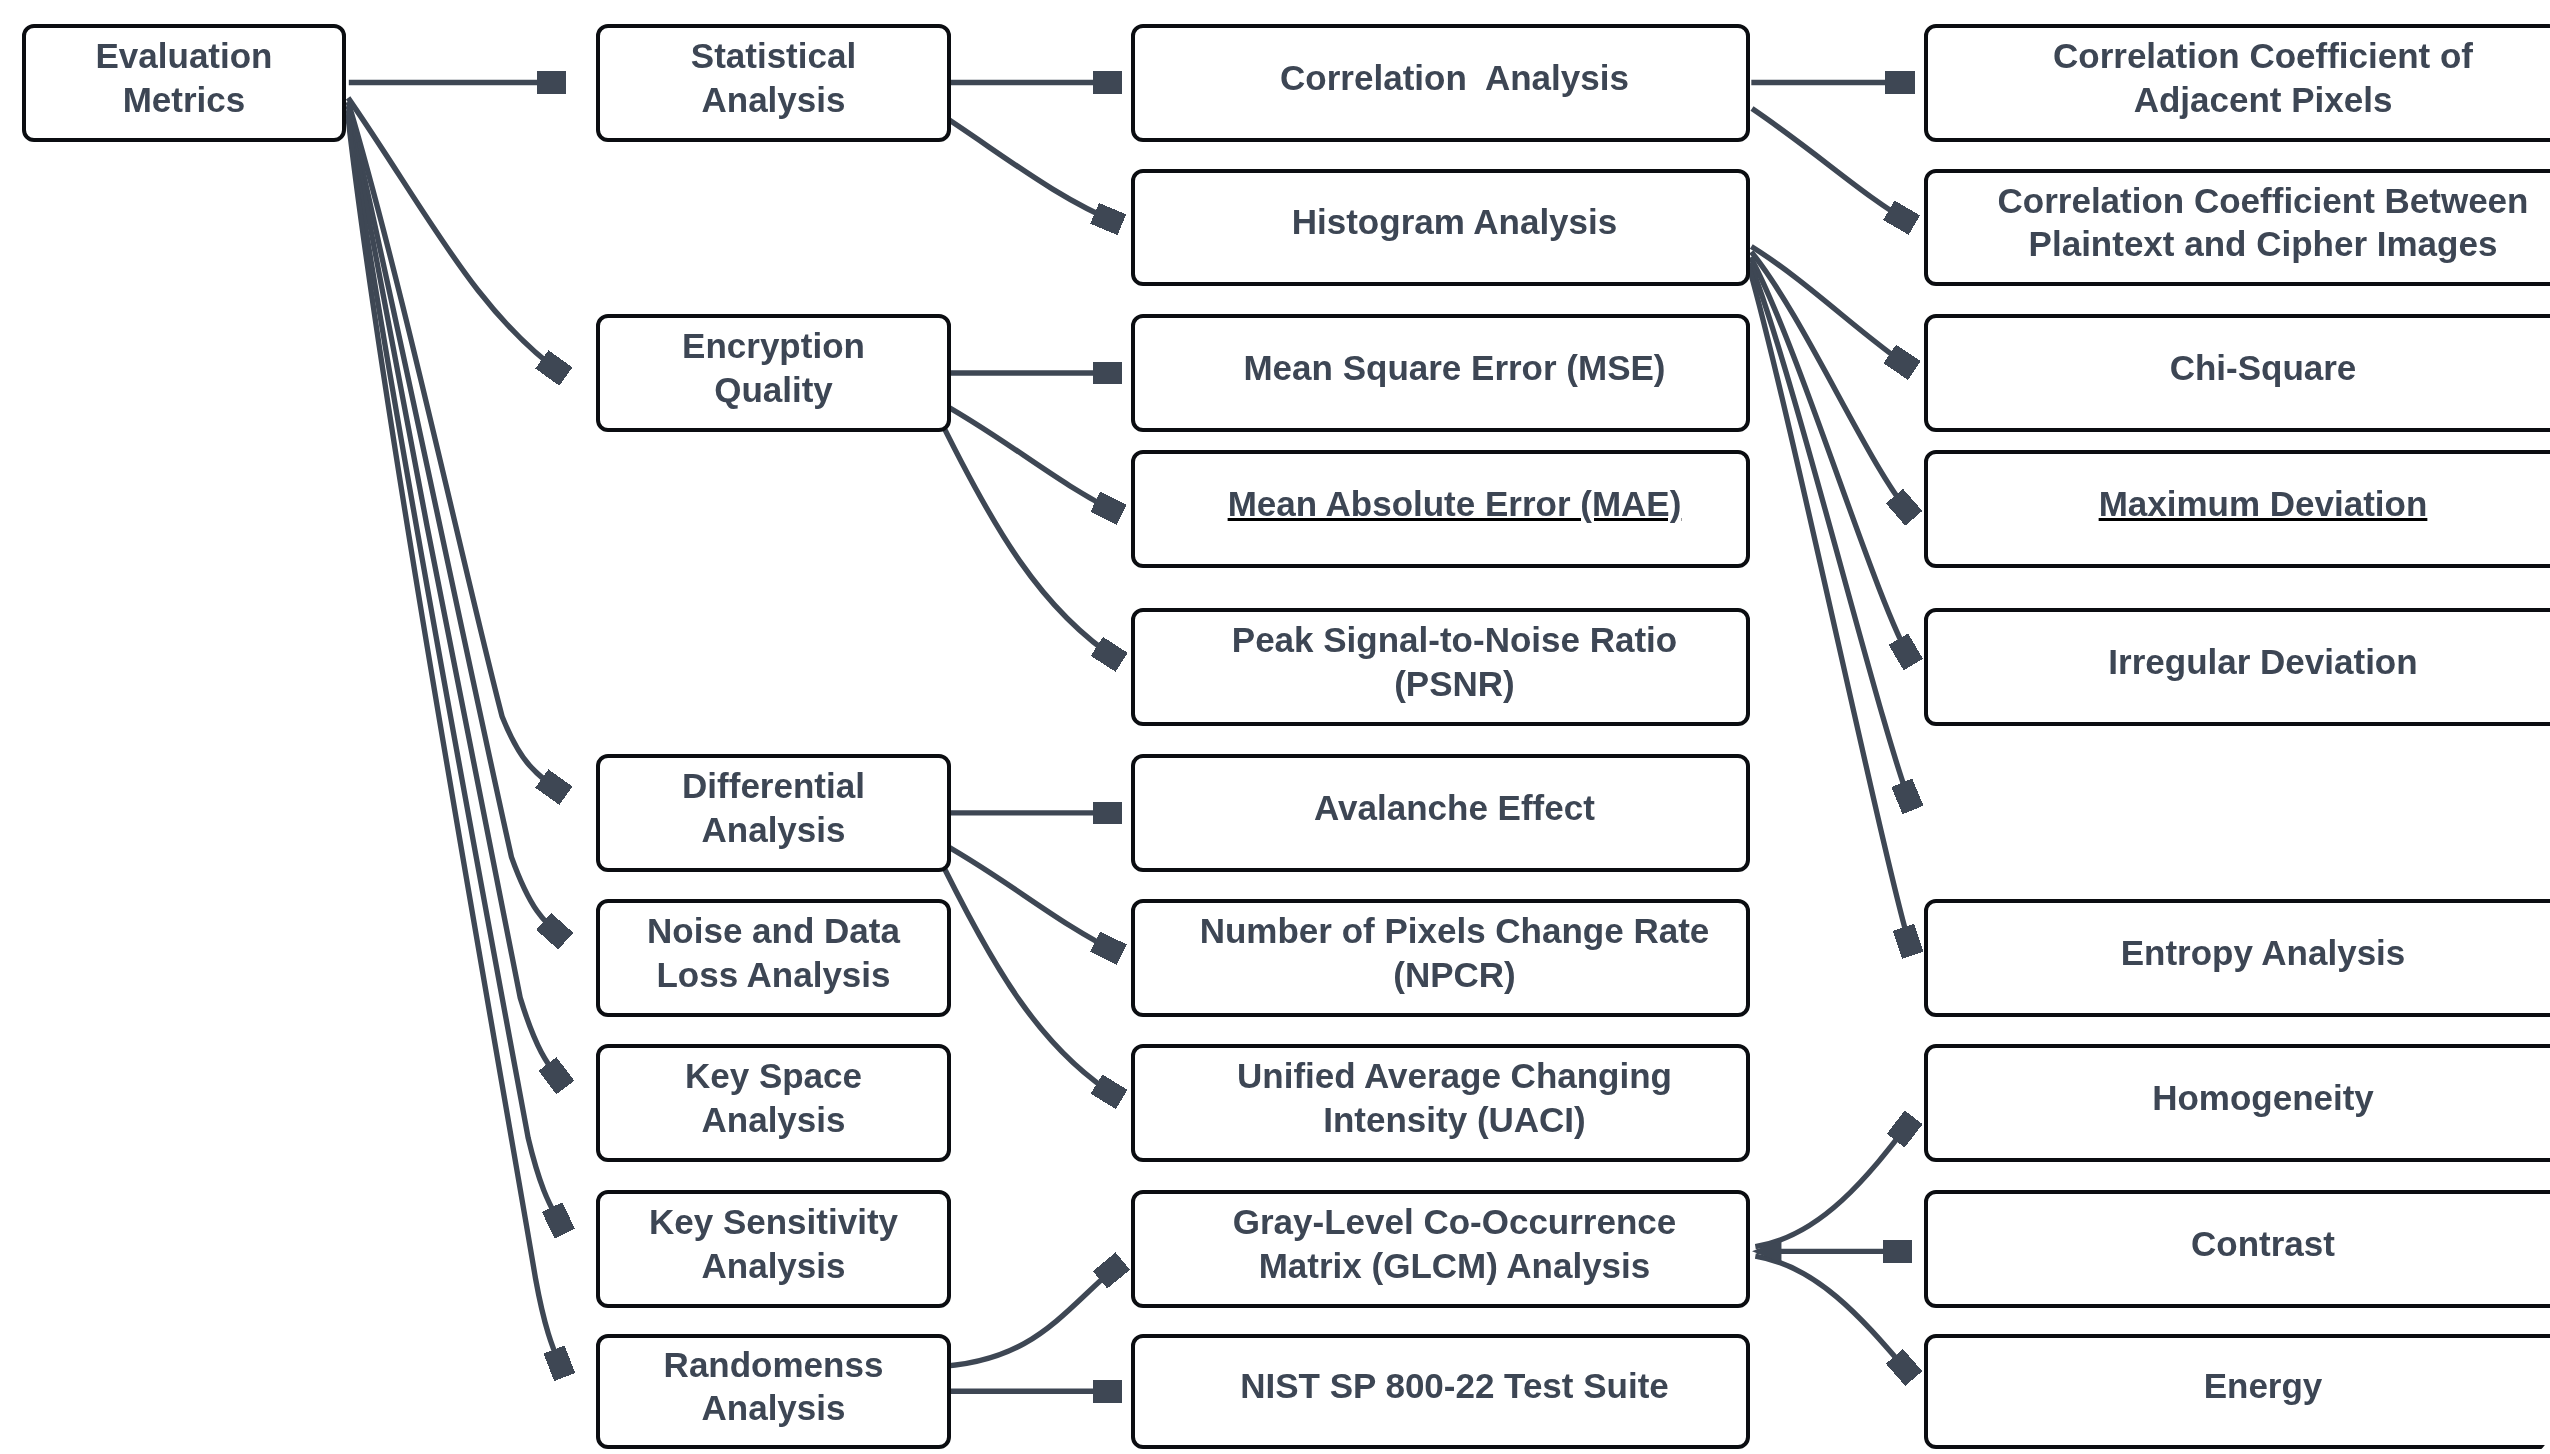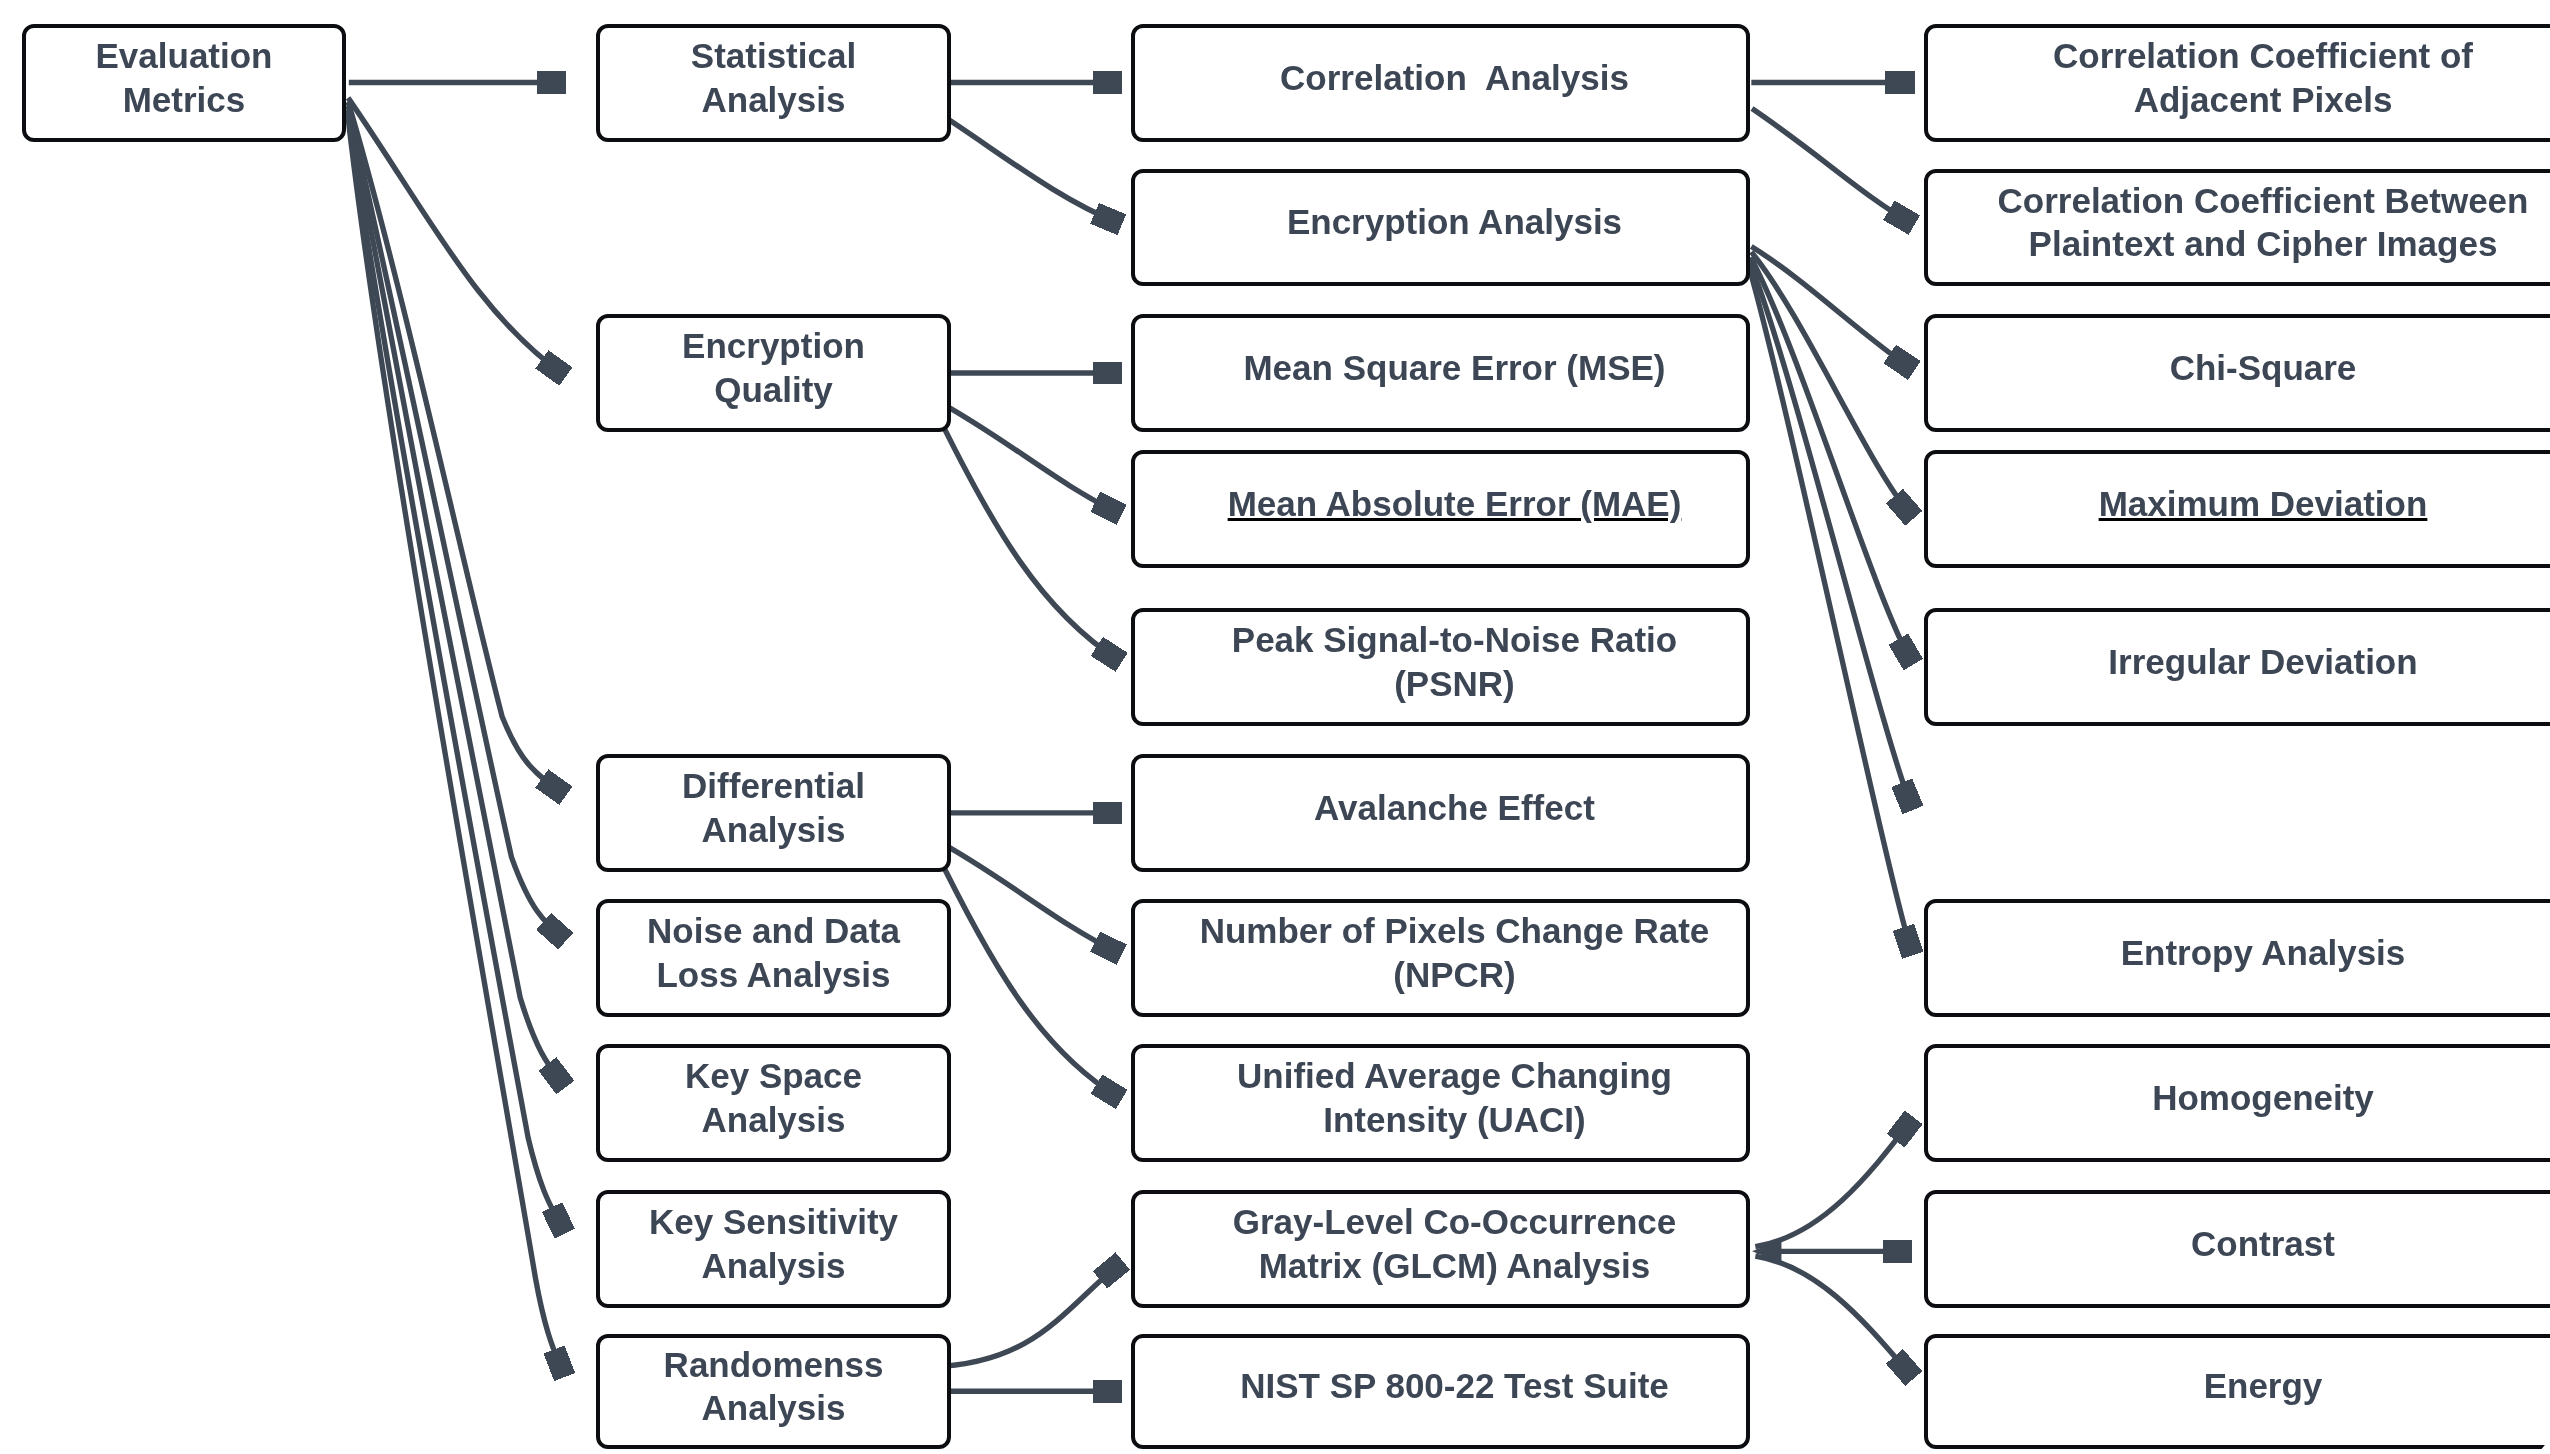--- a/index.html
+++ b/index.html
@@ -108,21 +108,21 @@
   </div>
   <div class="node c2 r10">
     <span class="label">Randomenss
 Analysis</span>
   </div>
 
   <div class="node c3 r1">
     <span class="label">Correlation  Analysis</span>
   </div>
   <div class="node c3 r2">
-    <span class="label">Encryption Analysis</span>
+    <span class="label">Histogram Analysis</span>
   </div>
   <div class="node c3 r3">
     <span class="label">Mean Square Error (MSE)</span>
   </div>
   <div class="node c3 r4">
     <span class="label">Mean Absolute Error (MAE)</span>
   </div>
   <div class="node c3 r5">
     <span class="label">Peak Signal-to-Noise Ratio
 (PSNR)</span>

